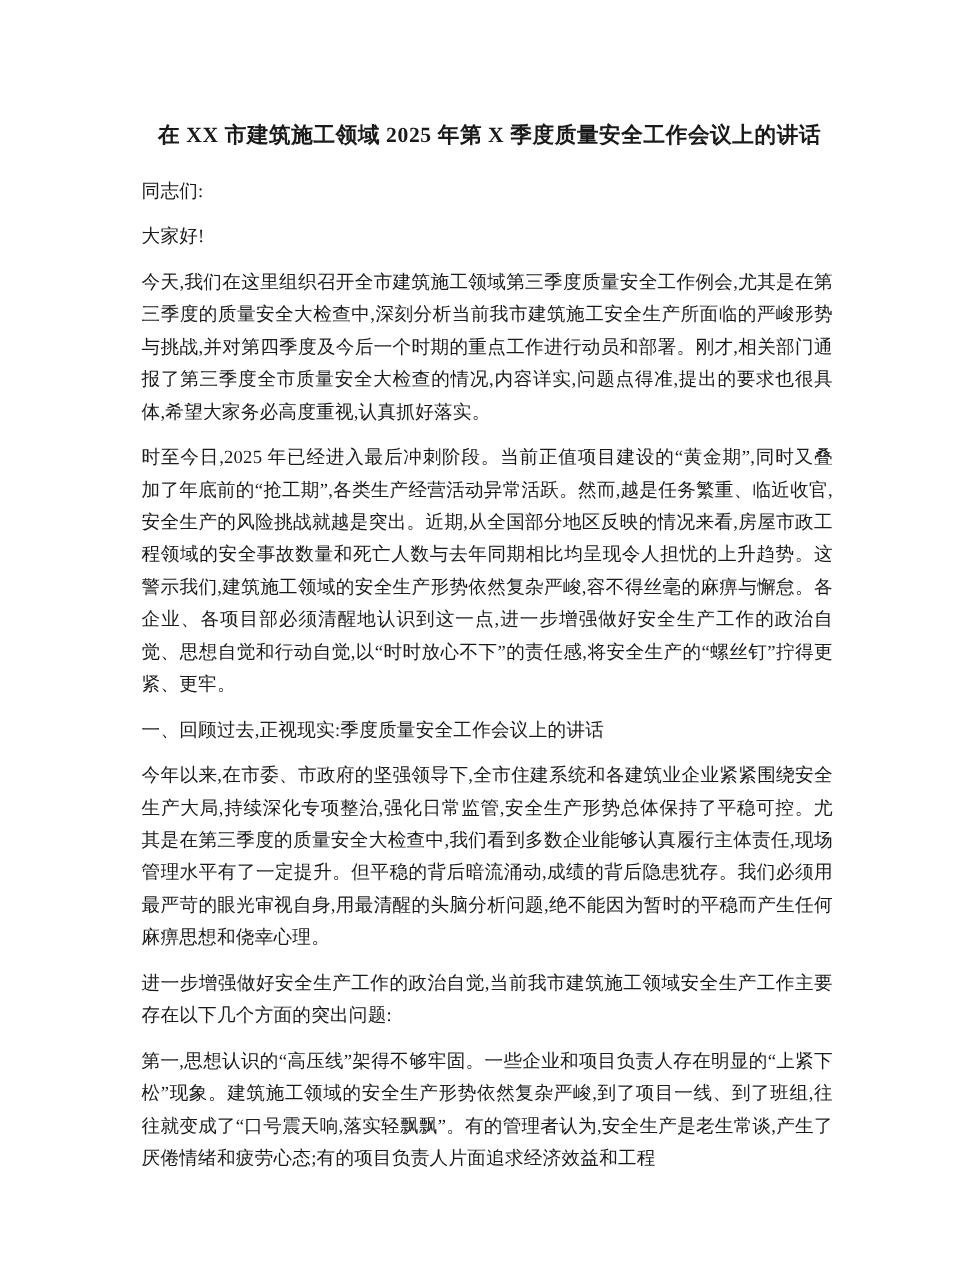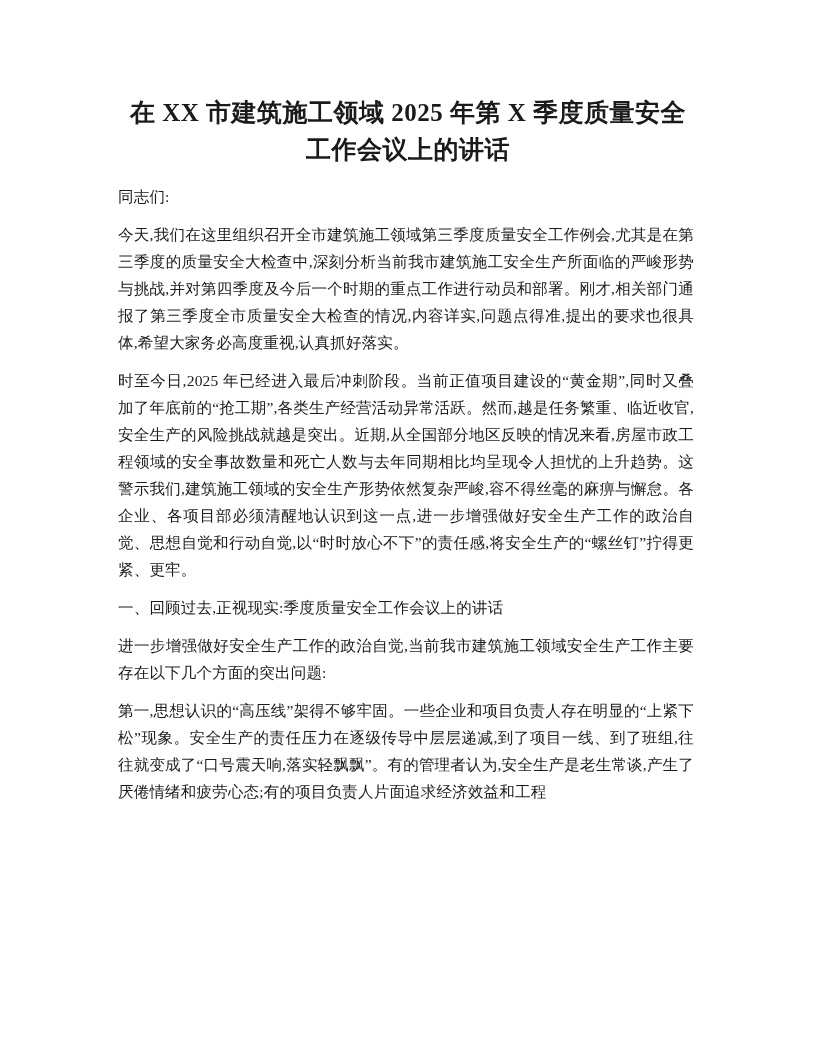--- a/index.html
+++ b/index.html
@@ -13,21 +13,21 @@
     height: 1056px;
     margin: 0 auto;
     background: #ffffff;
     box-sizing: border-box;
     padding: 94px 118px 0 118px;
     overflow: hidden;
     font-family: "Liberation Serif", "DejaVu Serif", serif;
     color: #1a1a1a;
   }
   .doc-title {
-    font-size: 25px;
+    font-size: 18px;
     font-weight: bold;
     text-align: center;
     line-height: 37px;
     margin: 0 0 15px 0;
     letter-spacing: 0.5px;
   }
   .para {
     font-size: 15.5px;
     line-height: 27px;
     margin: 0 4px 11px 0;
@@ -36,24 +36,26 @@
   }
 </style>
 </head>
 <body>
 
 <div class="page">
   <h1 class="doc-title">在 XX 市建筑施工领域 2025 年第 X 季度质量安全工作会议上的讲话</h1>
 
   <p class="para">同志们:</p>
 
+  <p class="para">大家好!</p>
 
   <p class="para">今天,我们在这里组织召开全市建筑施工领域第三季度质量安全工作例会,尤其是在第三季度的质量安全大检查中,深刻分析当前我市建筑施工安全生产所面临的严峻形势与挑战,并对第四季度及今后一个时期的重点工作进行动员和部署。刚才,相关部门通报了第三季度全市质量安全大检查的情况,内容详实,问题点得准,提出的要求也很具体,希望大家务必高度重视,认真抓好落实。</p>
 
   <p class="para">时至今日,2025 年已经进入最后冲刺阶段。当前正值项目建设的“黄金期”,同时又叠加了年底前的“抢工期”,各类生产经营活动异常活跃。然而,越是任务繁重、临近收官,安全生产的风险挑战就越是突出。近期,从全国部分地区反映的情况来看,房屋市政工程领域的安全事故数量和死亡人数与去年同期相比均呈现令人担忧的上升趋势。这警示我们,建筑施工领域的安全生产形势依然复杂严峻,容不得丝毫的麻痹与懈怠。各企业、各项目部必须清醒地认识到这一点,进一步增强做好安全生产工作的政治自觉、思想自觉和行动自觉,以“时时放心不下”的责任感,将安全生产的“螺丝钉”拧得更紧、更牢。</p>
 
   <p class="para">一、回顾过去,正视现实:季度质量安全工作会议上的讲话</p>
 
+  <p class="para">今年以来,在市委、市政府的坚强领导下,全市住建系统和各建筑业企业紧紧围绕安全生产大局,持续深化专项整治,强化日常监管,安全生产形势总体保持了平稳可控。尤其是在第三季度的质量安全大检查中,我们看到多数企业能够认真履行主体责任,现场管理水平有了一定提升。但平稳的背后暗流涌动,成绩的背后隐患犹存。我们必须用最严苛的眼光审视自身,用最清醒的头脑分析问题,绝不能因为暂时的平稳而产生任何麻痹思想和侥幸心理。</p>
 
   <p class="para">进一步增强做好安全生产工作的政治自觉,当前我市建筑施工领域安全生产工作主要存在以下几个方面的突出问题:</p>
 
-  <p class="para">第一,思想认识的“高压线”架得不够牢固。一些企业和项目负责人存在明显的“上紧下松”现象。安全生产的责任压力在逐级传导中层层递减,到了项目一线、到了班组,往往就变成了“口号震天响,落实轻飘飘”。有的管理者认为,安全生产是老生常谈,产生了厌倦情绪和疲劳心态;有的项目负责人片面追求经济效益和工程</p>
+  <p class="para">第一,思想认识的“高压线”架得不够牢固。一些企业和项目负责人存在明显的“上紧下松”现象。建筑施工领域的安全生产形势依然复杂严峻,到了项目一线、到了班组,往往就变成了“口号震天响,落实轻飘飘”。有的管理者认为,安全生产是老生常谈,产生了厌倦情绪和疲劳心态;有的项目负责人片面追求经济效益和工程</p>
 </div>
 
 </body></html>

